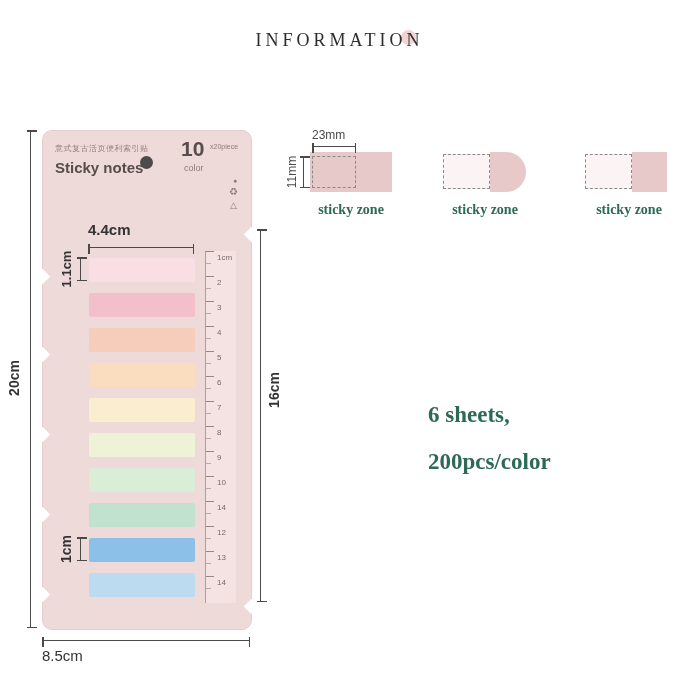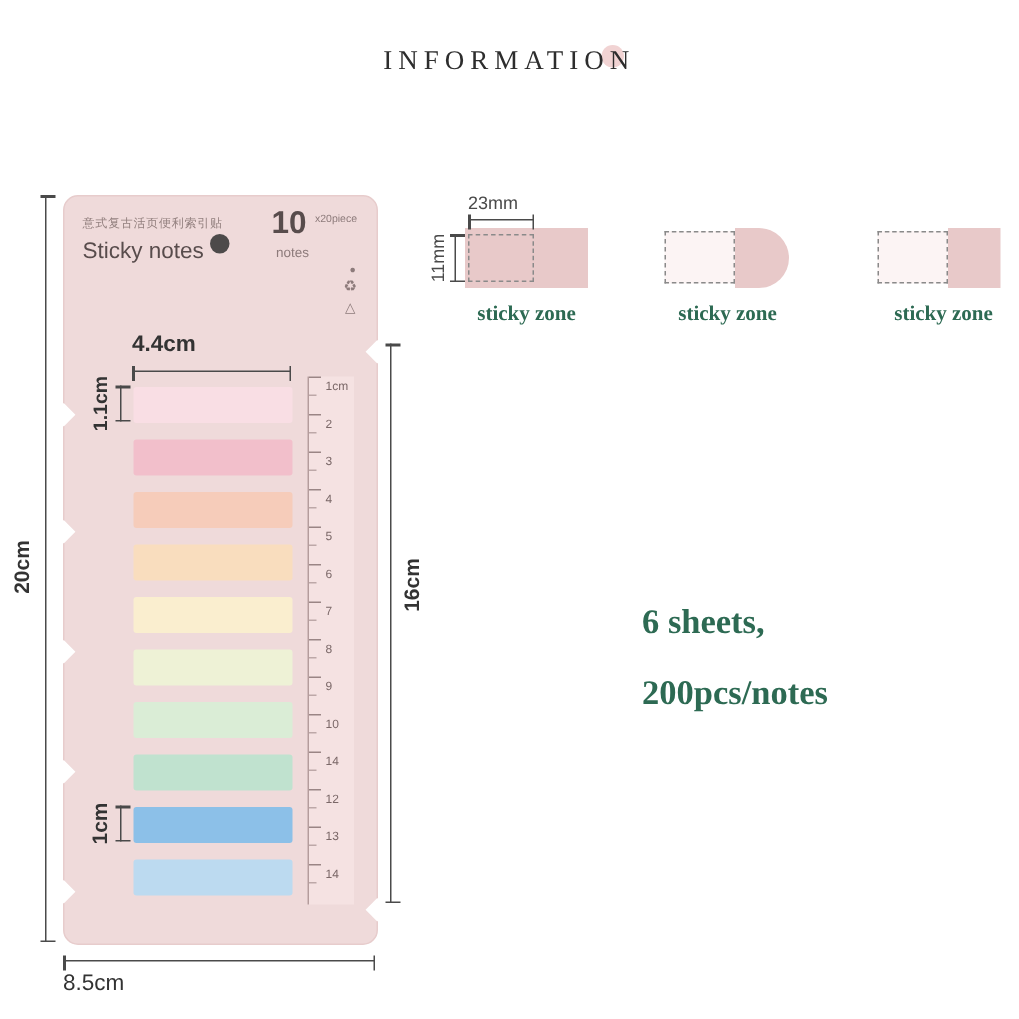--- a/index.html
+++ b/index.html
@@ -4,21 +4,21 @@
 <style>
   html,body{margin:0;padding:0}
   body{width:679px;height:679px;position:relative;background:#ffffff;overflow:hidden;font-family:"Liberation Sans",sans-serif}
   
   .title{position:absolute;left:0;top:30px;width:679px;text-align:center;font-family:"Liberation Serif",serif;font-size:18px;letter-spacing:4px;color:#2d2d2d;z-index:2}
   .title-dot{position:absolute;left:401px;top:30px;width:15px;height:15px;border-radius:50%;background:#f1d3d3;z-index:1}
   
   .card{position:absolute;left:42px;top:130px;width:208px;height:498px;background:#efdada;border:1px solid #e7cccc;border-radius:10px}
   .hole{position:absolute;left:97px;top:25px;width:13px;height:13px;border-radius:50%;background:#4d4a4a}
   .tagline{position:absolute;left:12px;top:12px;font-size:8px;color:#93807f;letter-spacing:.5px}
-  .pname{position:absolute;left:12px;top:28px;font-size:15px;font-weight:normal;color:#584c4c}
+  .pname{position:absolute;left:12px;top:28px;font-size:15px;font-weight:bold;color:#584c4c}
   .count{position:absolute;left:138px;top:6px;font-size:21px;font-weight:bold;color:#584c4c}
   .piece{position:absolute;left:167px;top:12px;font-size:7px;color:#8d7b7b}
   .cunit{position:absolute;left:141px;top:32px;font-size:9px;color:#8d7b7b}
   .cicon{position:absolute;color:#8d7b7b;line-height:1}
   .strips{position:absolute;left:46px;top:127px;width:106px}
   .strip{height:24px;margin-bottom:11px;border-radius:2px}
   .ruler{position:absolute;left:162px;top:120px;width:30px;height:352px;background:#f5e2e2;border-left:1px solid #b49c9c}
   .ruler-cell{position:relative;height:25px;font-size:8px;color:#7b6868}
   .ruler-cell::before{content:"";position:absolute;left:0;top:0;width:8px;height:1px;background:#9a8585}
   .ruler-cell::after{content:"";position:absolute;left:0;top:12px;width:5px;height:1px;background:#bda8a8}
@@ -56,21 +56,21 @@
   <div class="notch" style="left:-6px;top:378px"></div>
   <div class="notch" style="left:-6px;top:458px"></div>
   <div class="notch" style="right:-6px;top:98px"></div>
   <div class="notch" style="right:-6px;top:470px"></div>
 
   <div class="hole"></div>
   <div class="tagline">意式复古活页便利索引贴</div>
   <div class="pname">Sticky notes</div>
   <div class="count">10</div>
   <div class="piece">x20piece</div>
-  <div class="cunit">notes</div>
+  <div class="cunit">color</div>
 
   <div class="cicon" style="left:190px;top:46px;font-size:7px">●</div>
   <div class="cicon" style="left:186px;top:56px;font-size:10px">♻</div>
   <div class="cicon" style="left:187px;top:70px;font-size:9px">△</div>
 
   <div class="strips">
       <div class="strip" style="background: rgb(249, 222, 228);"></div>
       <div class="strip" style="background: rgb(242, 191, 203);"></div>
       <div class="strip" style="background: rgb(246, 204, 186);"></div>
       <div class="strip" style="background: rgb(249, 221, 190);"></div>
@@ -158,13 +158,13 @@
 
 <div class="zone-dashed" style="left:443px;top:154px;width:45px;height:33px;background:#fcf4f4"></div>
 <div class="zone-rect" style="left:490px;top:152px;width:36px;height:40px;border-radius:0 20px 20px 0"></div>
 <div class="zone-label" style="left:431px;top:202px;width:108px">sticky zone</div>
 
 <div class="zone-dashed" style="left:585px;top:154px;width:45px;height:33px;background:#fcf4f4"></div>
 <div class="zone-rect" style="left:632px;top:152px;width:35px;height:40px"></div>
 <div class="zone-label" style="left:574px;top:202px;width:110px">sticky zone</div>
 
 <div class="info-line" style="left:428px;top:402px">6 sheets,</div>
-<div class="info-line" style="left:428px;top:449px">200pcs/notes</div>
+<div class="info-line" style="left:428px;top:449px">200pcs/color</div>
 
 </body></html>

